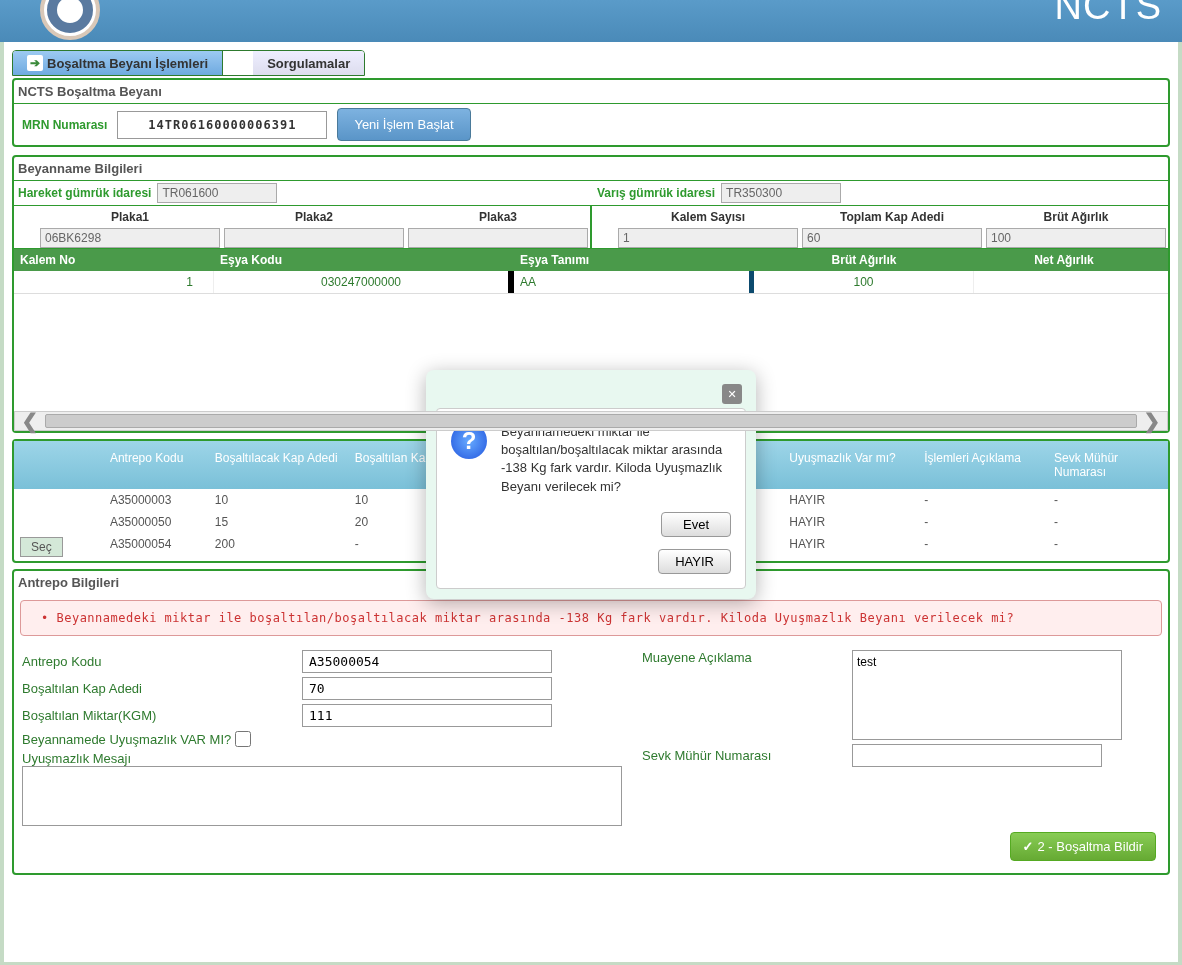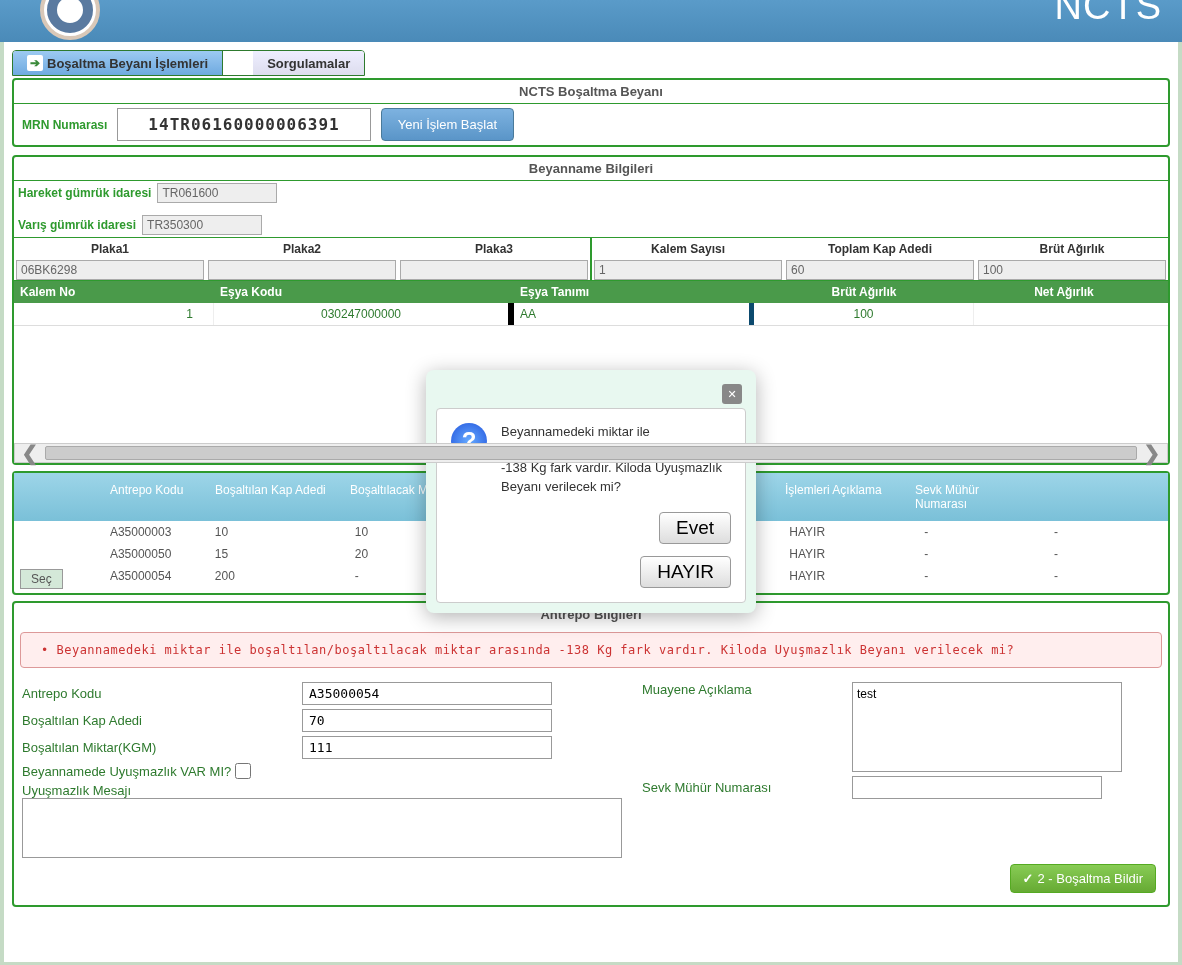--- a/index.html
+++ b/index.html
@@ -13,34 +13,34 @@
 .page-wrap { background: #c5dbc5; padding: 0 4px 4px; }
 .content { background: #fff; padding: 8px; min-height: 920px; position: relative; }
 
 .tabs { display: flex; border: 1px solid #2e7a2e; border-radius: 4px 4px 0 0; overflow: hidden; width: fit-content; }
 .tab { padding: 4px 14px; font-size: 13px; font-weight: bold; color: #333; background: linear-gradient(#eef,#dde); border-right: 1px solid #2e7a2e; cursor: pointer; display:flex; align-items:center; gap:4px;}
 .tab.active { background: linear-gradient(#9dcaf2,#6faae0); }
 .tab:last-child { border-right: none; margin-left: 30px; }
 .arrow-icon{ width:16px; height:16px; background:#fff; border-radius:2px; display:inline-flex; align-items:center; justify-content:center; color:#3a8a3a; font-size:12px;}
 
 .panel { border: 2px solid #2e9a2e; border-radius: 4px; margin-top: 2px; }
-.panel-title { text-align: center; font-weight: bold; color: #555; padding: 4px; font-size: 13px; }
+.panel-title { font-weight: bold; color: #555; padding: 4px; font-size: 13px; }
 
 .mrn-row { display: flex; align-items: center; gap: 10px; padding: 4px 8px; border-top: 1px solid #2e9a2e;}
 .green-label { color: #2e9a2e; font-weight: bold; font-size: 12px; }
-.mrn-box { border: 1px solid #999; padding: 6px 30px; font-family: monospace; font-size: 16px; font-weight: bold; letter-spacing: 1px; background:#fff; }
+.mrn-box { border: 1px solid #999; padding: 6px 30px; font-family: monospace; font-size: 12px; font-weight: bold; letter-spacing: 1px; background:#fff; }
 .btn-blue { background: linear-gradient(#7db2e0,#5a95c8); color: #fff; border: 1px solid #4a7a9a; padding: 8px 16px; border-radius: 4px; font-size: 13px; cursor: pointer; }
 
 .beyanname-panel { margin-top: 8px; }
-.info-row { display: flex; padding: 2px 4px; gap: 12px; border-top:1px solid #2e9a2e;flex-direction:column;}
+.info-row { display: flex; padding: 2px 4px; gap: 12px; border-top:1px solid #2e9a2e;}
 .info-half { flex: 1; display: flex; align-items: center; gap: 6px; }
 .readonly-input { border: 1px solid #aaa; background: #eee; padding: 2px 4px; width: 120px; font-size: 12px; color:#666;}
 
 .plaka-table { display: flex; border-top: 1px solid #2e9a2e; }
-.plaka-half { flex: 1; }
+.plaka-half { flex: 1; margin-left: 24px; }
 .plaka-half:first-child { border-right: 2px solid #2e9a2e; }
 .plaka-header { display: flex; }
 .plaka-header > div { flex: 1; text-align: center; font-weight: bold; padding: 4px; color:#333;}
 .plaka-data { display: flex; }
 .plaka-data > div { flex: 1; padding: 0 2px; }
 .data-input { width: 100%; border: 1px solid #aaa; background: #eee; padding: 2px 4px; font-size: 12px; color:#666;}
 
 .kalem-table { border-top: 1px solid #2e9a2e; }
 .kalem-header { display: flex; background: #4a9a4a; color: #fff; font-weight: bold; font-size: 12px; }
 .kalem-header > div, .kalem-row > div { padding: 4px 6px; }
@@ -86,21 +86,21 @@
 
 .modal-overlay { position: fixed; inset: 0; display: flex; align-items: flex-start; justify-content: center; padding-top: 370px; pointer-events: none; }
 .modal { width: 330px; background: #e8f8f0; border-radius: 8px; padding: 10px; box-shadow: 0 4px 20px rgba(0,0,0,0.3); pointer-events: auto; }
 .modal-header { display: flex; justify-content: flex-end; padding: 4px; }
 .close-btn { width: 20px; height: 20px; background: #888; color: #fff; border-radius: 3px; display: flex; align-items: center; justify-content: center; font-size: 11px; cursor: pointer; }
 .modal-body { background: #fff; border: 1px solid #ccc; border-radius: 4px; padding: 14px; }
 .modal-content { display: flex; gap: 14px; align-items: flex-start; }
 .q-icon { width: 36px; height: 36px; border-radius: 50%; background: radial-gradient(#6af,#25d); color: #fff; font-size: 24px; font-weight: bold; display: flex; align-items: center; justify-content: center; flex-shrink: 0; }
 .modal-text { font-size: 13px; color: #333; line-height: 1.4; }
 .modal-btns { display: flex; flex-direction: column; align-items: flex-end; gap: 12px; margin-top: 16px; }
-.modal-btn { background: linear-gradient(#fff,#ddd); border: 1px solid #999; border-radius: 4px; padding: 4px 16px; font-size: 19px; cursor: pointer; min-width:70px;}
+.modal-btn { background: linear-gradient(#fff,#ddd); border: 1px solid #999; border-radius: 4px; padding: 4px 16px; font-size: 13px; cursor: pointer; min-width:70px;}
 </style>
 </head>
 <body>
 
 <div class="top-bar">
   <div class="logo-circle"></div>
   <div class="ncts-text">NCTS</div>
 </div>
 
 <div class="page-wrap">
@@ -185,20 +185,21 @@
         <div class="scroll-bar"></div>
         <div class="scroll-arrow">❯</div>
       </div>
     </div>
   </div>
 
   <div class="panel antrepo-list-panel">
     <div class="antrepo-header">
       <div class="ac0"></div>
       <div class="ac1">Antrepo Kodu</div>
+      <div class="ac2">Boşaltılacak Kap Adedi</div>
       <div class="ac3">Boşaltılan Kap Adedi</div>
       <div class="ac4">Boşaltılacak Miktar</div>
       <div class="ac5">Boşaltılan Miktar</div>
       <div class="ac6">Uyuşmazlık Var mı?</div>
       <div class="ac7">İşlemleri Açıklama</div>
       <div class="ac8">Sevk Mühür Numarası</div>
     </div>
     <div id="antrepo-rows">
           <div class="antrepo-row">
             <div class="ac0"></div>

